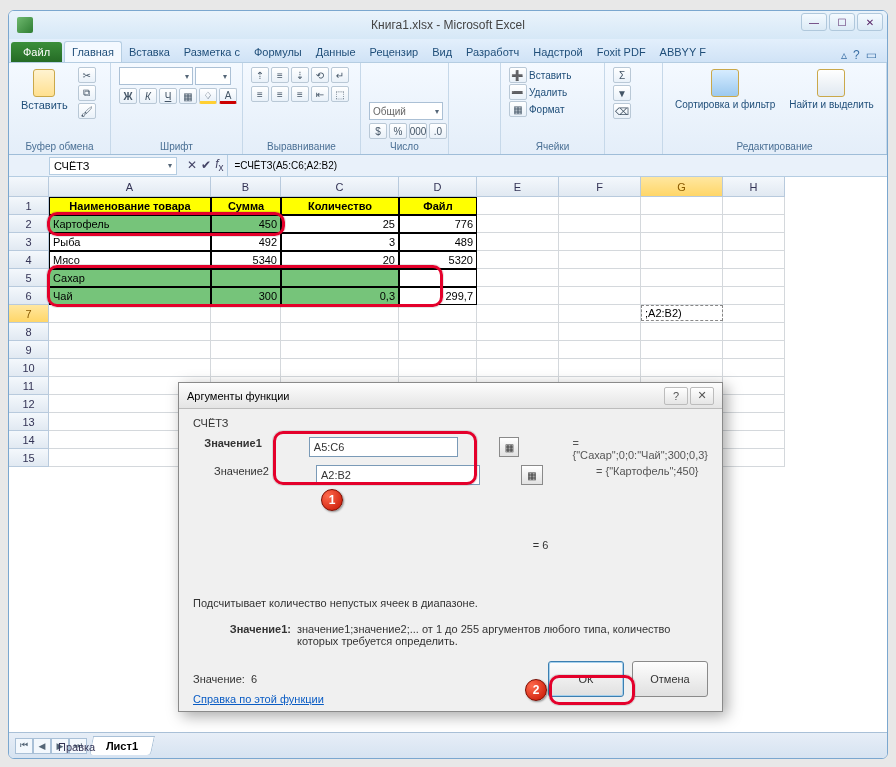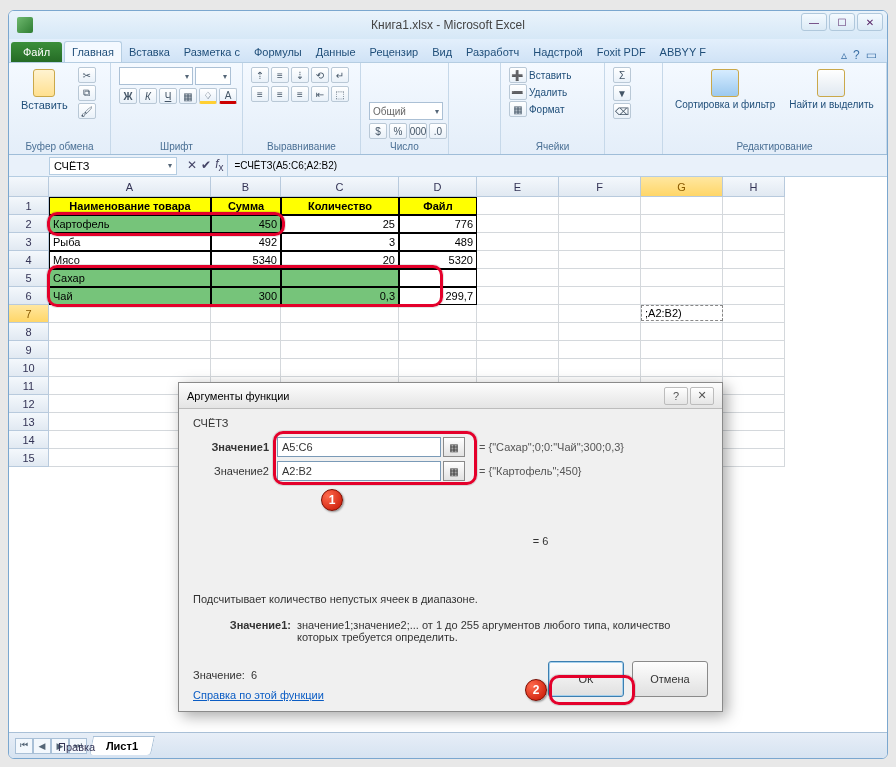--- a/index.html
+++ b/index.html
@@ -62,21 +62,21 @@
   
   .red-ring { position:absolute; border:3px solid #e4002b; border-radius:10px; pointer-events:none; box-shadow: 0 0 0 1px rgba(0,0,0,0.1); }
   
   
   .dialog { position:absolute; left:178px; top:382px; width:545px; height:330px; background:#f0f0f0; border:1px solid #8a8a8a; box-shadow: 4px 4px 14px rgba(0,0,0,0.35); font-size:11px; }
   .dlg-title { height:26px; background:linear-gradient(#fdfdfd,#e4e4e4); border-bottom:1px solid #bcbcbc; display:flex; align-items:center; padding:0 8px; }
   .dlg-title .spacer { flex:1; }
   .dlg-hbtn { width:24px; height:18px; border:1px solid #bcbcbc; background:linear-gradient(#fff,#e5e5e5); margin-left:2px; display:flex; align-items:center; justify-content:center; font-size:11px; color:#555; border-radius:2px; }
   .dlg-body { padding:8px 14px; color:#333; }
   .fn-name { font-size:11px; margin-bottom:8px; }
-  .arg-row { display:flex; align-items:center; margin:4px 0; }
+  .arg-row { display:flex; margin:4px 0;gap:39px; }
   .arg-lbl { width:84px; text-align:right; padding-right:8px; }
   .arg-lbl.bold { font-weight:bold; }
   .arg-input { width:164px; height:20px; border:1px solid #7a9ab7; background:#fff; padding:0 4px; display:flex; align-items:center; }
   .range-btn { width:22px; height:20px; border:1px solid #8a8a8a; background:linear-gradient(#fff,#e2e2e2); margin-left:2px; display:flex; align-items:center; justify-content:center; font-size:10px; }
   .arg-result { margin-left:14px; color:#555; flex:1; }
   .dlg-desc { margin-top:46px; font-size:11px; }
   .dlg-argdesc { margin-top:14px; display:flex; }
   .dlg-argdesc .k { font-weight:bold; width:104px; text-align:right; padding-right:6px; }
   .dlg-argdesc .v { flex:1; }
   .dlg-foot-val { margin-top:26px; }

